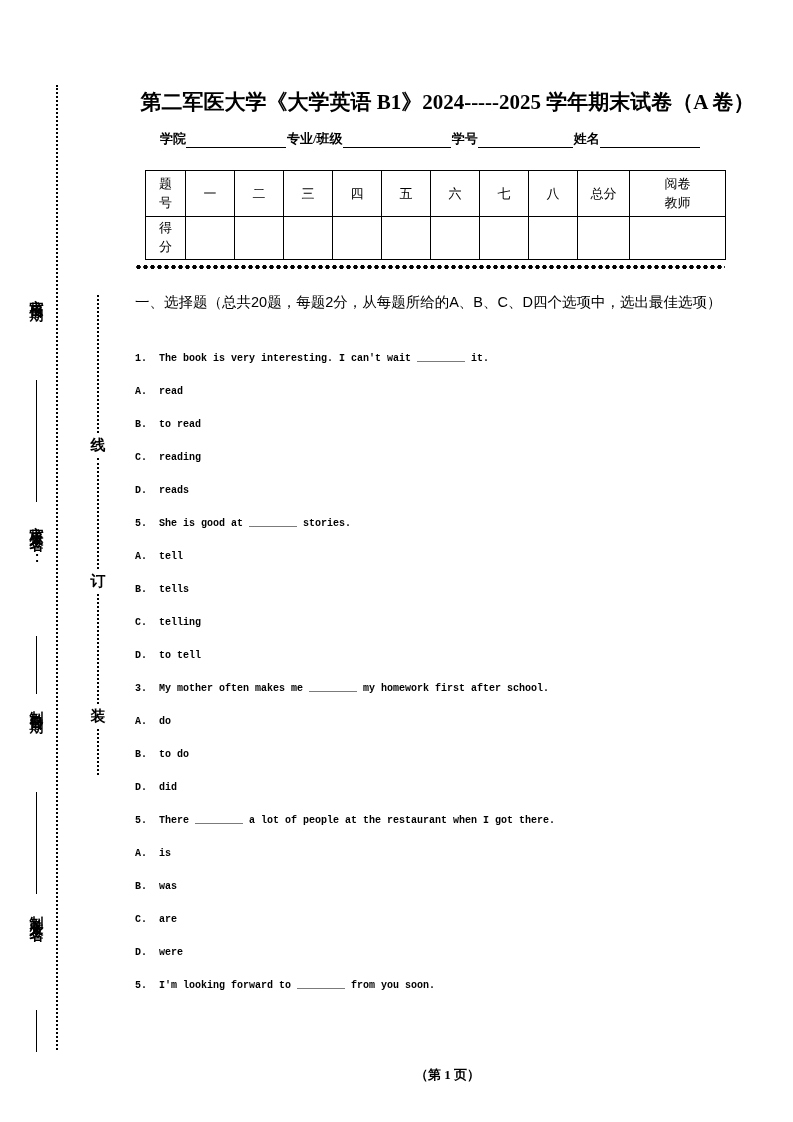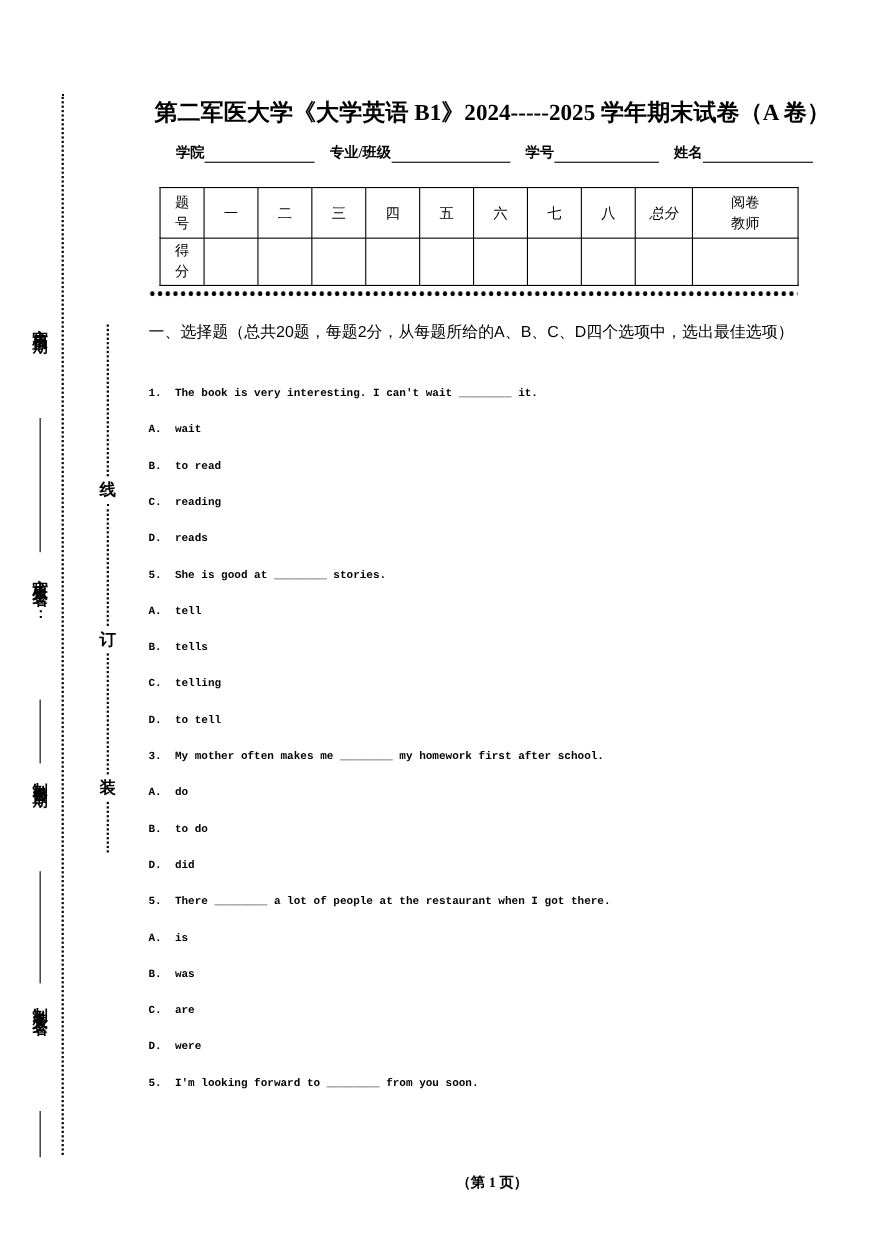--- a/index.html
+++ b/index.html
@@ -36,21 +36,21 @@
   }
 
   
   .title {
     position:absolute; left:135px; top:88px; width:625px;
     text-align:center; font-size:21px; font-weight:bold;
     font-family:"Liberation Serif", serif; white-space:nowrap;
   }
   .info-line {
     position:absolute; left:160px; top:130px; width:600px;
-    display:flex; align-items:flex-end; gap:14px;
+    display:flex; align-items:flex-end; gap:1px;
     font-size:13px; font-weight:bold;
   }
   .info-field { display:flex; align-items:flex-end; }
   .blank {
     display:inline-block; height:15px; border-bottom:1px solid #000;
   }
   .info-field:nth-child(1) .blank { width:100px; }
   .info-field:nth-child(2) .blank { width:108px; }
   .info-field:nth-child(3) .blank { width:95px; }
   .info-field:nth-child(4) .blank { width:100px; }
@@ -62,21 +62,21 @@
     font-size:13px;
   }
   table.score td {
     border:1px solid #000; text-align:center; vertical-align:middle;
     padding:2px 0;
   }
   table.score tr.r1 td { height:46px; }
   table.score tr.r2 td { height:42px; }
   td.c-corner { width:40px; }
   td.c-num { width:49px; }
-  td.c-total { width:52px;font-style:italic; }
+  td.c-total { width:52px; }
   td.c-wide { width:96px; }
   .wrap1 { display:inline-block; width:1.15em; line-height:1.45; }
   .wrap2 { display:inline-block; width:2.3em; line-height:1.45; }
 
   
   .dotted-sep {
     position:absolute; left:135px; top:264px; width:590px; height:6px;
     background-image:radial-gradient(circle, #000 2px, transparent 2.3px);
     background-size:7px 6px; background-repeat:repeat-x;
     background-position:left center;
@@ -185,21 +185,21 @@
     </tbody>
   </table>
 
   <div class="dotted-sep"></div>
 
   <div class="section-heading">一、选择题（总共20题，每题2分，从每题所给的A、B、C、D四个选项中，选出最佳选项）</div>
 
   <div class="questions" id="questions">
       <div class="question">
         <div class="qline">1.  The book is very interesting. I can't wait ________ it.</div>
-        <div class="qline">A.  wait</div>
+        <div class="qline">A.  read</div>
         <div class="qline">B.  to read</div>
         <div class="qline">C.  reading</div>
         <div class="qline">D.  reads</div>
       </div>
       <div class="question">
         <div class="qline">5.  She is good at ________ stories.</div>
         <div class="qline">A.  tell</div>
         <div class="qline">B.  tells</div>
         <div class="qline">C.  telling</div>
         <div class="qline">D.  to tell</div>

